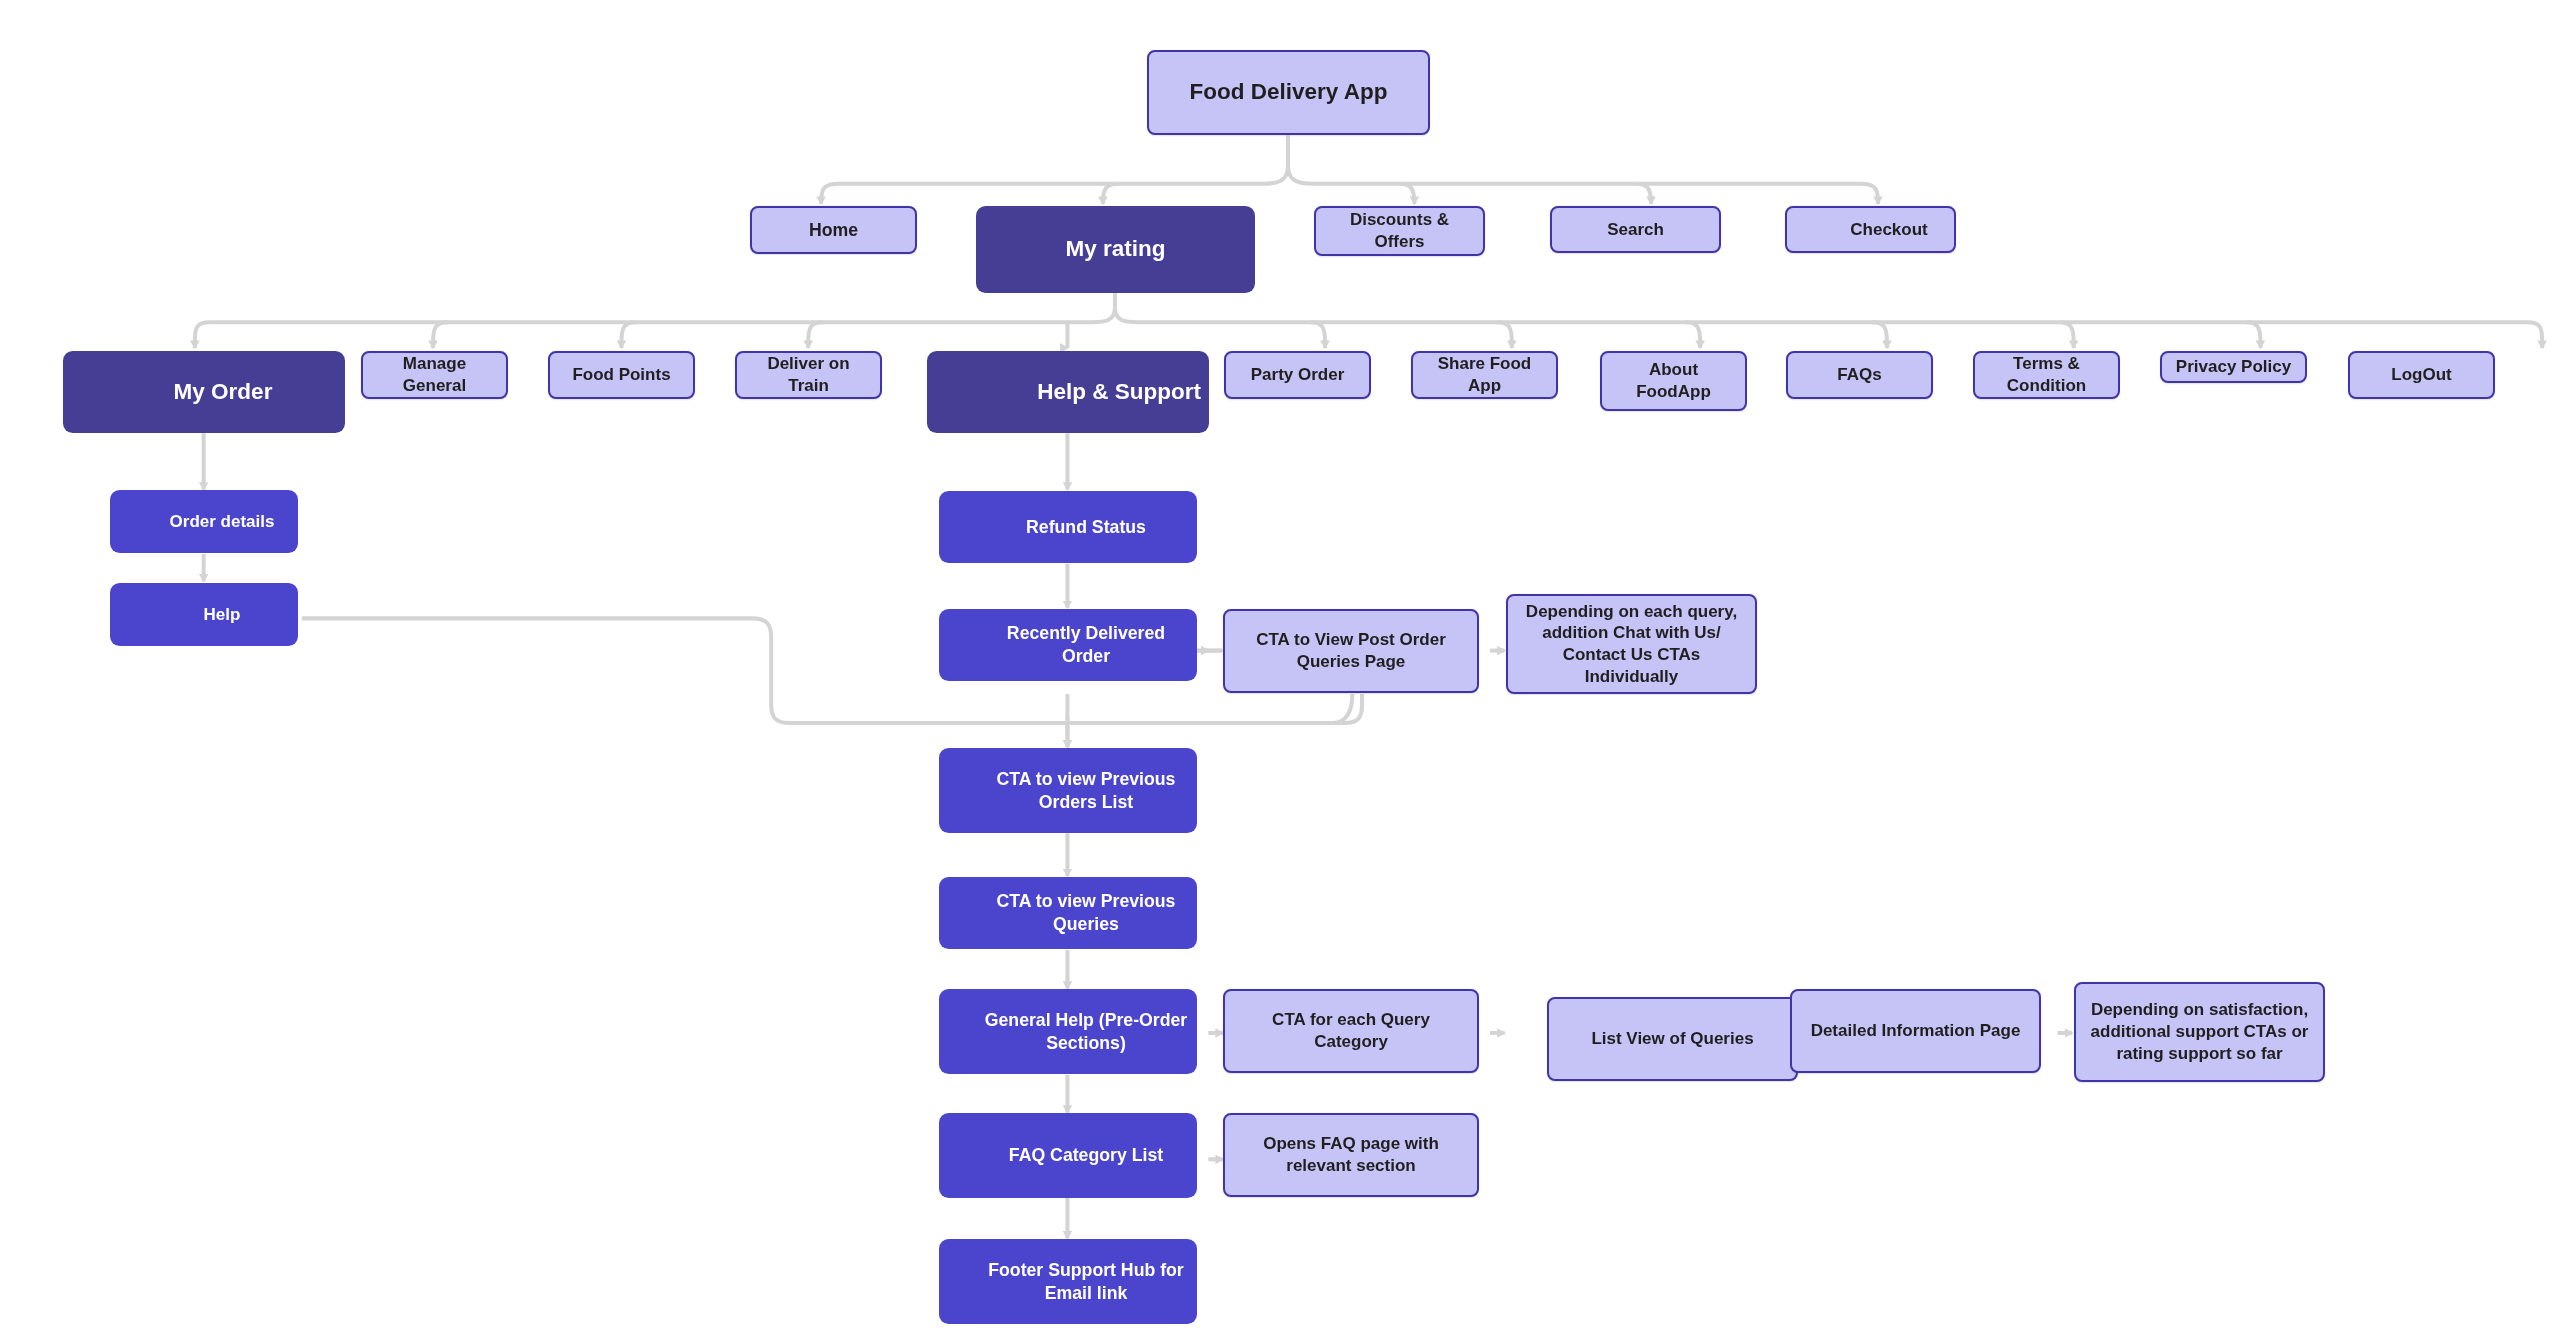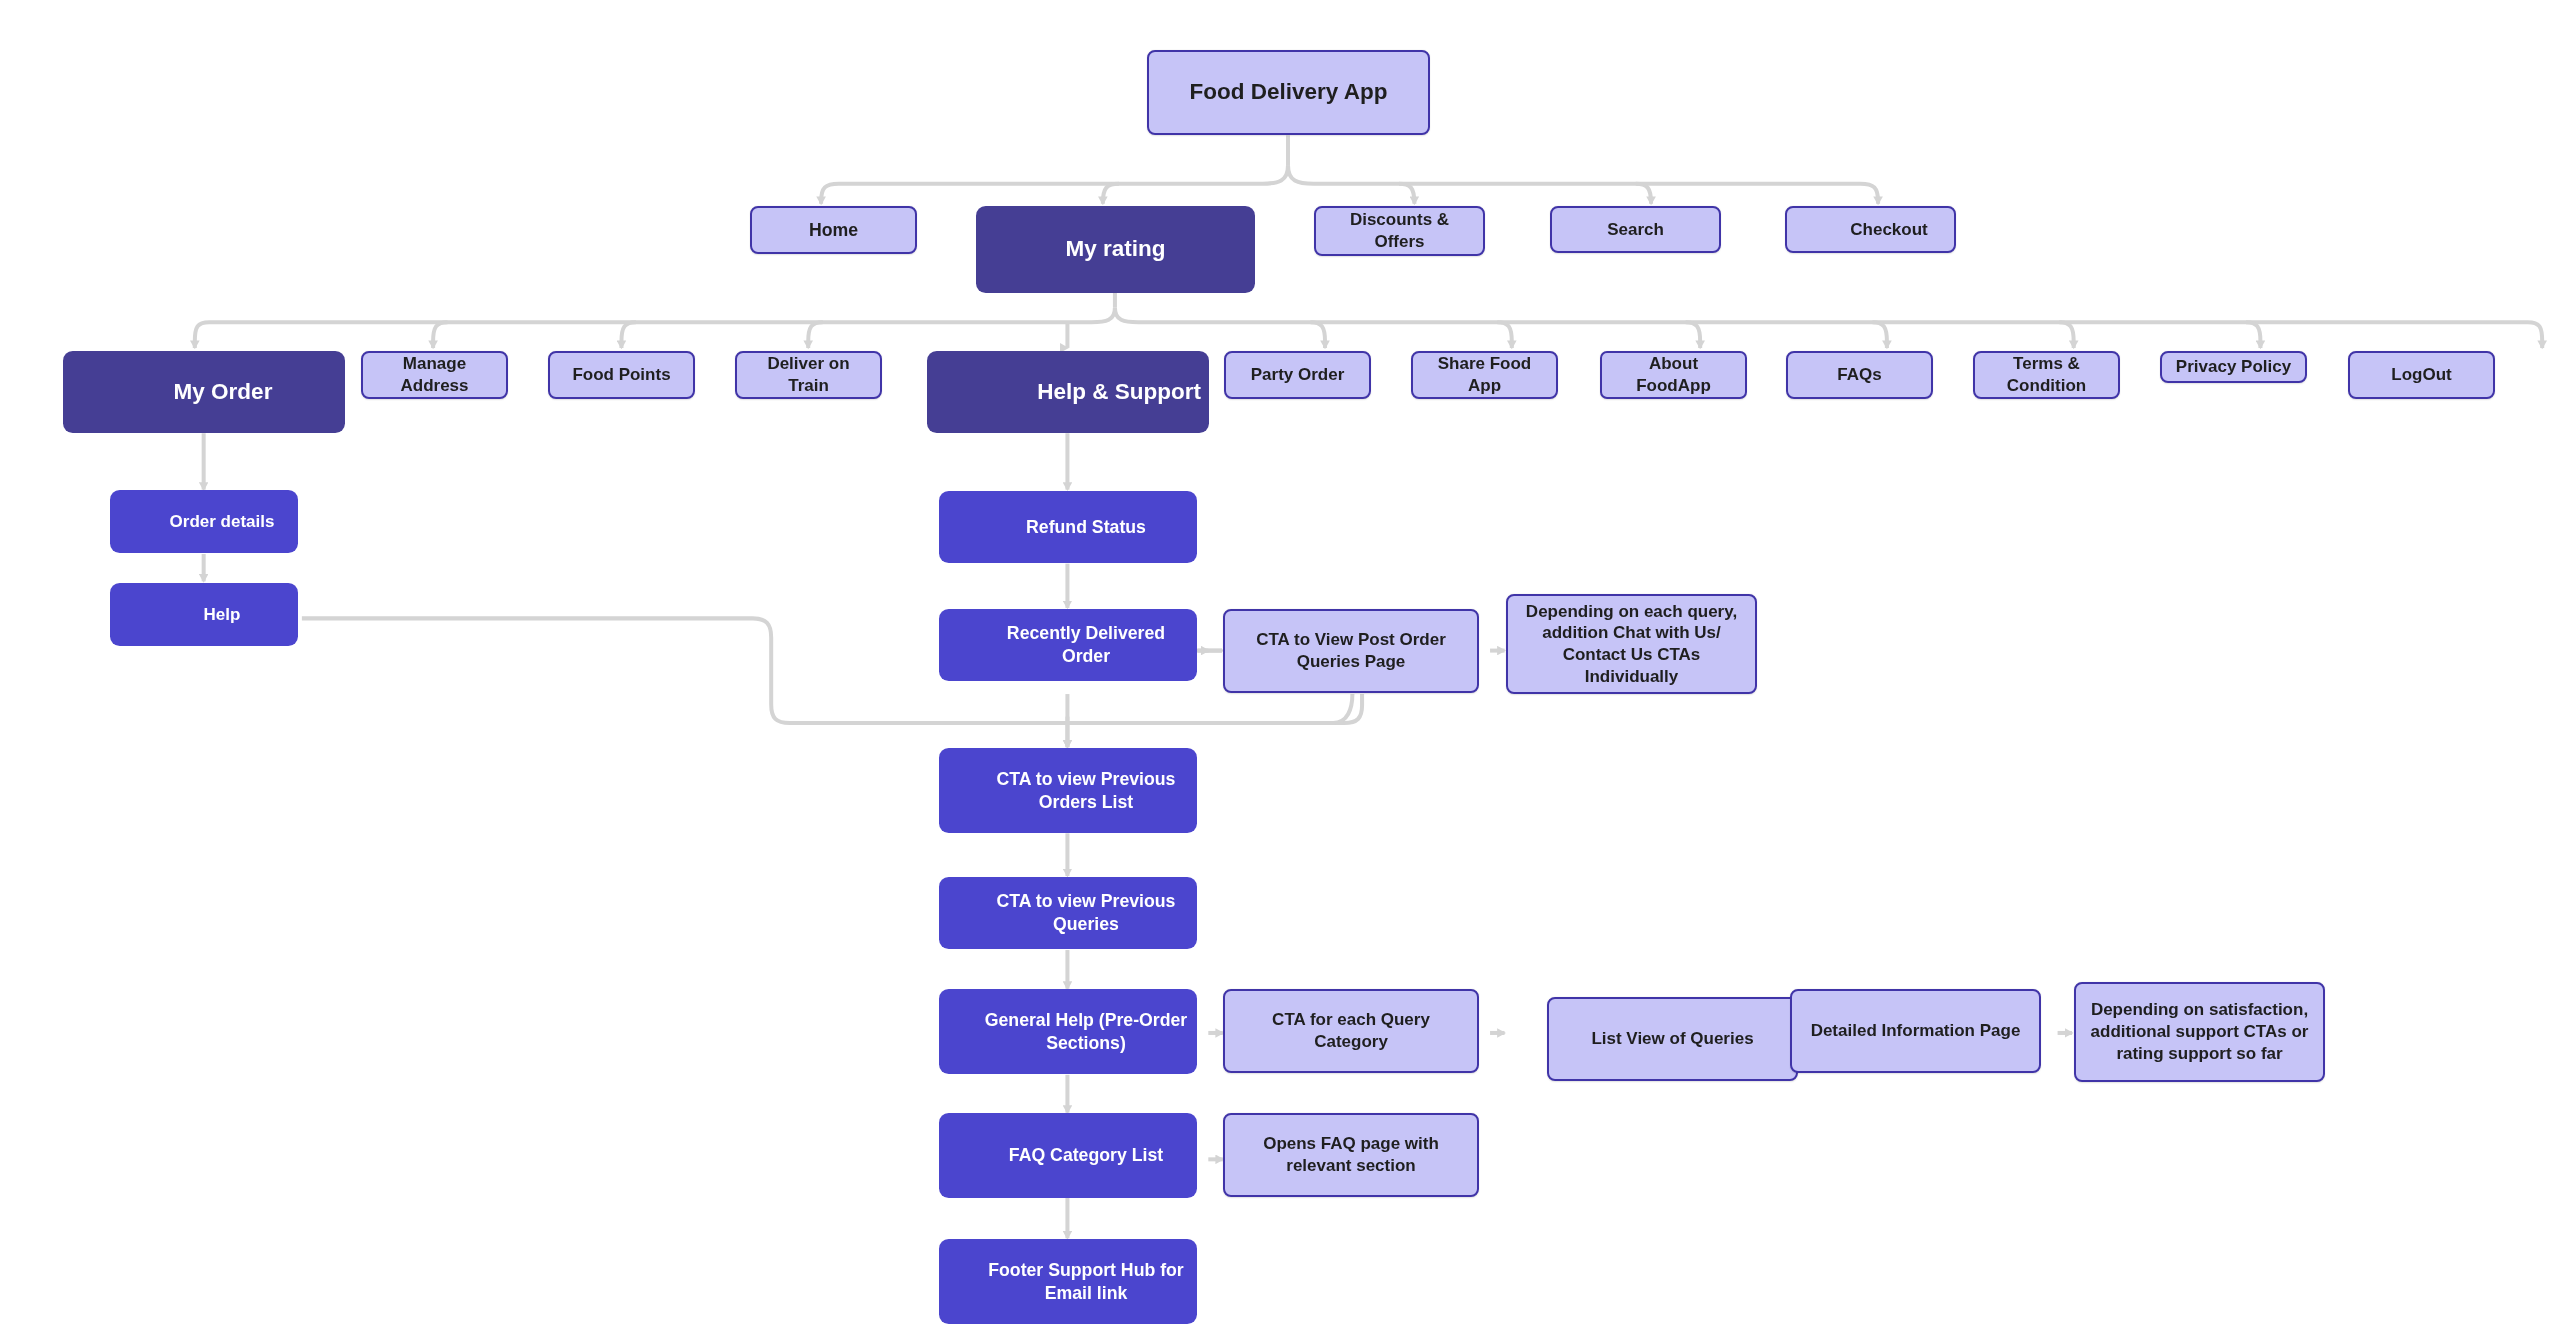--- a/index.html
+++ b/index.html
@@ -153,21 +153,21 @@
 
   <div class="node n-light fs-21" style="left:1785px;top:206px;width:171px;height:47px;padding-left:45px;">
     <span>Checkout</span>
   </div>
 
   <div class="node n-dark fs-28" style="left:63px;top:351px;width:282px;height:82px;padding-left:46px;">
     <span>My Order</span>
   </div>
 
   <div class="node n-light fs-21" style="left:361px;top:351px;width:147px;height:48px;">
-    <span>Manage Address</span>
+    <span>Manage General</span>
   </div>
 
   <div class="node n-light fs-21" style="left:548px;top:351px;width:147px;height:48px;">
     <span>Food Points</span>
   </div>
 
   <div class="node n-light fs-21" style="left:735px;top:351px;width:147px;height:48px;">
     <span>Deliver on Train</span>
   </div>
 
@@ -176,21 +176,21 @@
   </div>
 
   <div class="node n-light fs-21" style="left:1224px;top:351px;width:147px;height:48px;">
     <span>Party Order</span>
   </div>
 
   <div class="node n-light fs-21" style="left:1411px;top:351px;width:147px;height:48px;">
     <span>Share Food App</span>
   </div>
 
-  <div class="node n-light fs-21" style="left:1600px;top:351px;width:147px;height:48px;border-radius:7px;">
+  <div class="node n-light fs-21" style="left:1600px;top:351px;width:147px;height:60px;">
     <span>About FoodApp</span>
   </div>
 
   <div class="node n-light fs-21" style="left:1786px;top:351px;width:147px;height:48px;">
     <span>FAQs</span>
   </div>
 
   <div class="node n-light fs-21" style="left:1973px;top:351px;width:147px;height:48px;">
     <span>Terms &amp; Condition</span>
   </div>

